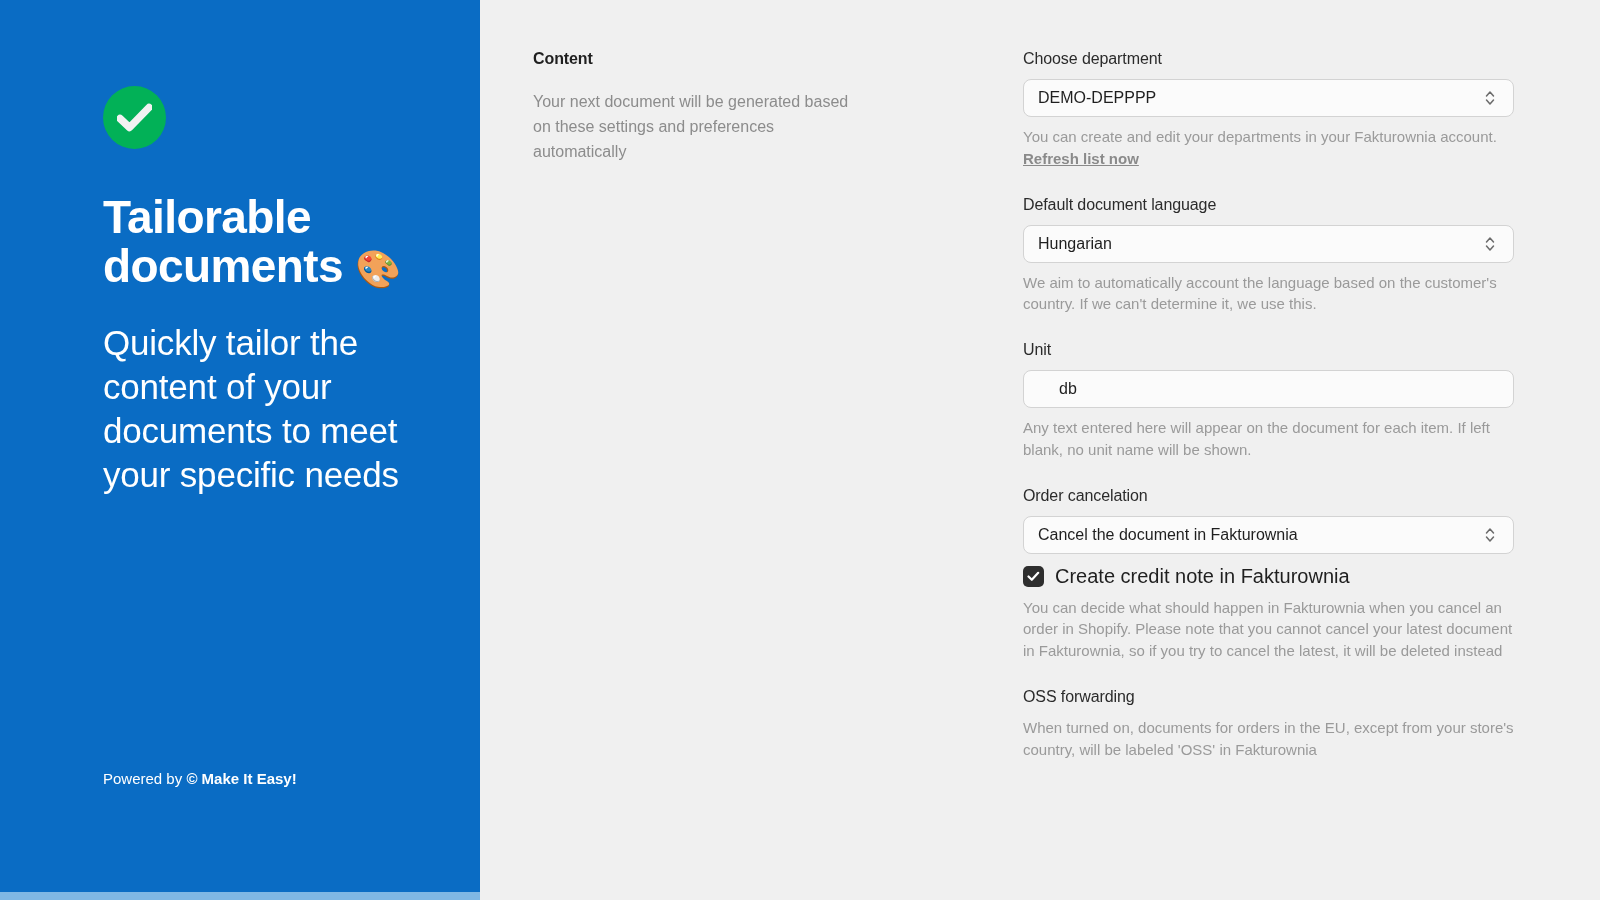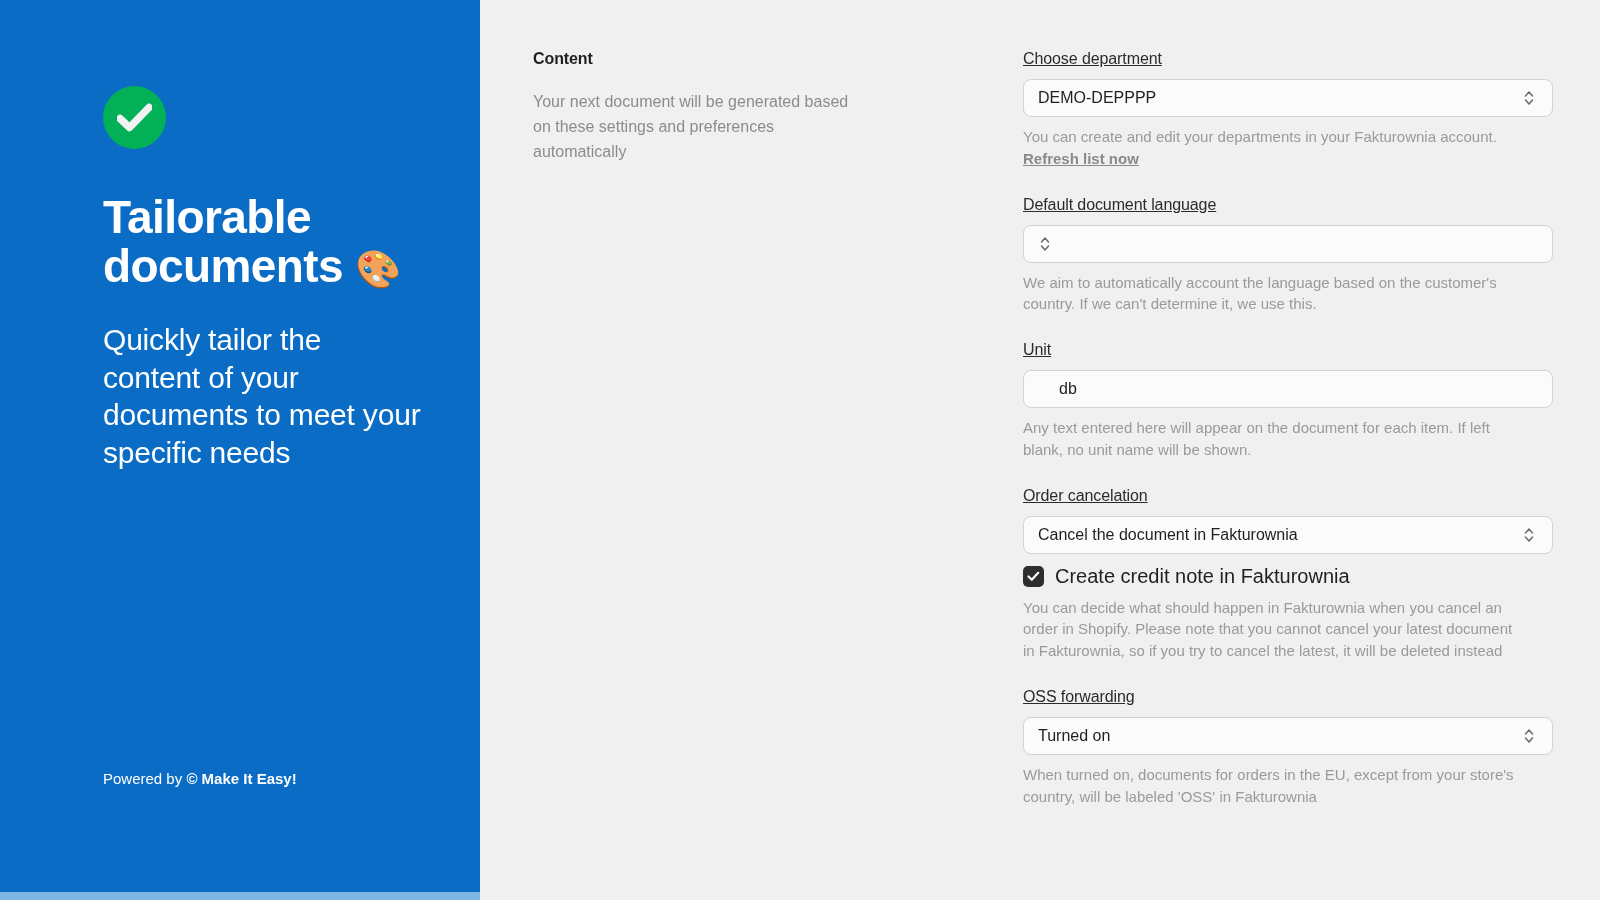--- a/index.html
+++ b/index.html
@@ -69,21 +69,21 @@
     letter-spacing: -0.6px;
   }
   .promo-title .emoji {
     font-size: 37px;
     font-weight: normal;
     letter-spacing: 0;
   }
 
   .promo-sub {
     margin-top: 30px;
-    font-size: 30px;
+    font-size: 35px;
     line-height: 1.25;
     color: #ffffff;
     font-weight: normal;
     letter-spacing: -0.2px;
   }
 
   .promo-footer {
     position: absolute;
     left: 103px;
     top: 770px;
@@ -122,26 +122,25 @@
 
   .field { margin-bottom: 26px; }
   .field:last-child { margin-bottom: 0; }
 
   .field-label {
     display: block;
     font-size: 16px;
     color: #2b2b2b;
     margin-bottom: 11px;
     letter-spacing: -0.1px;
-    text-decoration: underline;
   }
 
   .control {
     position: relative;
-    width: 530px;
+    width: 491px;
     height: 38px;
     background: #fbfbfb;
     border: 1px solid #d3d3d3;
     border-radius: 8px;
     display: flex;
     align-items: center;
     padding: 0 14px;
     font-size: 16px;
     color: #1f1f1f;
     cursor: pointer;
@@ -246,20 +245,21 @@
       </div>
       <p class="help">
         <span>You can create and edit your departments in your Fakturownia account.</span>
         <span class="link">Refresh list now</span>
       </p>
     </div>
 
     <div class="field">
       <label class="field-label">Default document language</label>
       <div class="control">
+        <span class="value">Hungarian</span>
         <span class="chevrons">
           <svg width="14" height="20" viewBox="0 0 14 20" fill="none" aria-hidden="true">
             <path d="M3.5 8 L7 4 L10.5 8" stroke="#6b6b6b" stroke-width="1.5" stroke-linecap="round" stroke-linejoin="round"></path>
             <path d="M3.5 12 L7 16 L10.5 12" stroke="#6b6b6b" stroke-width="1.5" stroke-linecap="round" stroke-linejoin="round"></path>
           </svg>
         </span>
       </div>
       <p class="help">We aim to automatically account the language based on the customer's country. If we can't determine it, we use this.</p>
     </div>
 
@@ -290,26 +290,17 @@
           </svg>
         </span>
         <span class="checkbox-label">Create credit note in Fakturownia</span>
       </div>
 
       <p class="help">You can decide what should happen in Fakturownia when you cancel an order in Shopify. Please note that you cannot cancel your latest document in Fakturownia, so if you try to cancel the latest, it will be deleted instead</p>
     </div>
 
     <div class="field">
       <label class="field-label">OSS forwarding</label>
-      <div class="control">
-        <span class="value">Turned on</span>
-        <span class="chevrons">
-          <svg width="14" height="20" viewBox="0 0 14 20" fill="none" aria-hidden="true">
-            <path d="M3.5 8 L7 4 L10.5 8" stroke="#6b6b6b" stroke-width="1.5" stroke-linecap="round" stroke-linejoin="round"></path>
-            <path d="M3.5 12 L7 16 L10.5 12" stroke="#6b6b6b" stroke-width="1.5" stroke-linecap="round" stroke-linejoin="round"></path>
-          </svg>
-        </span>
-      </div>
       <p class="help">When turned on, documents for orders in the EU, except from your store's country, will be labeled 'OSS' in Fakturownia</p>
     </div>
 
   </section>
 </div>
 
 </body></html>

